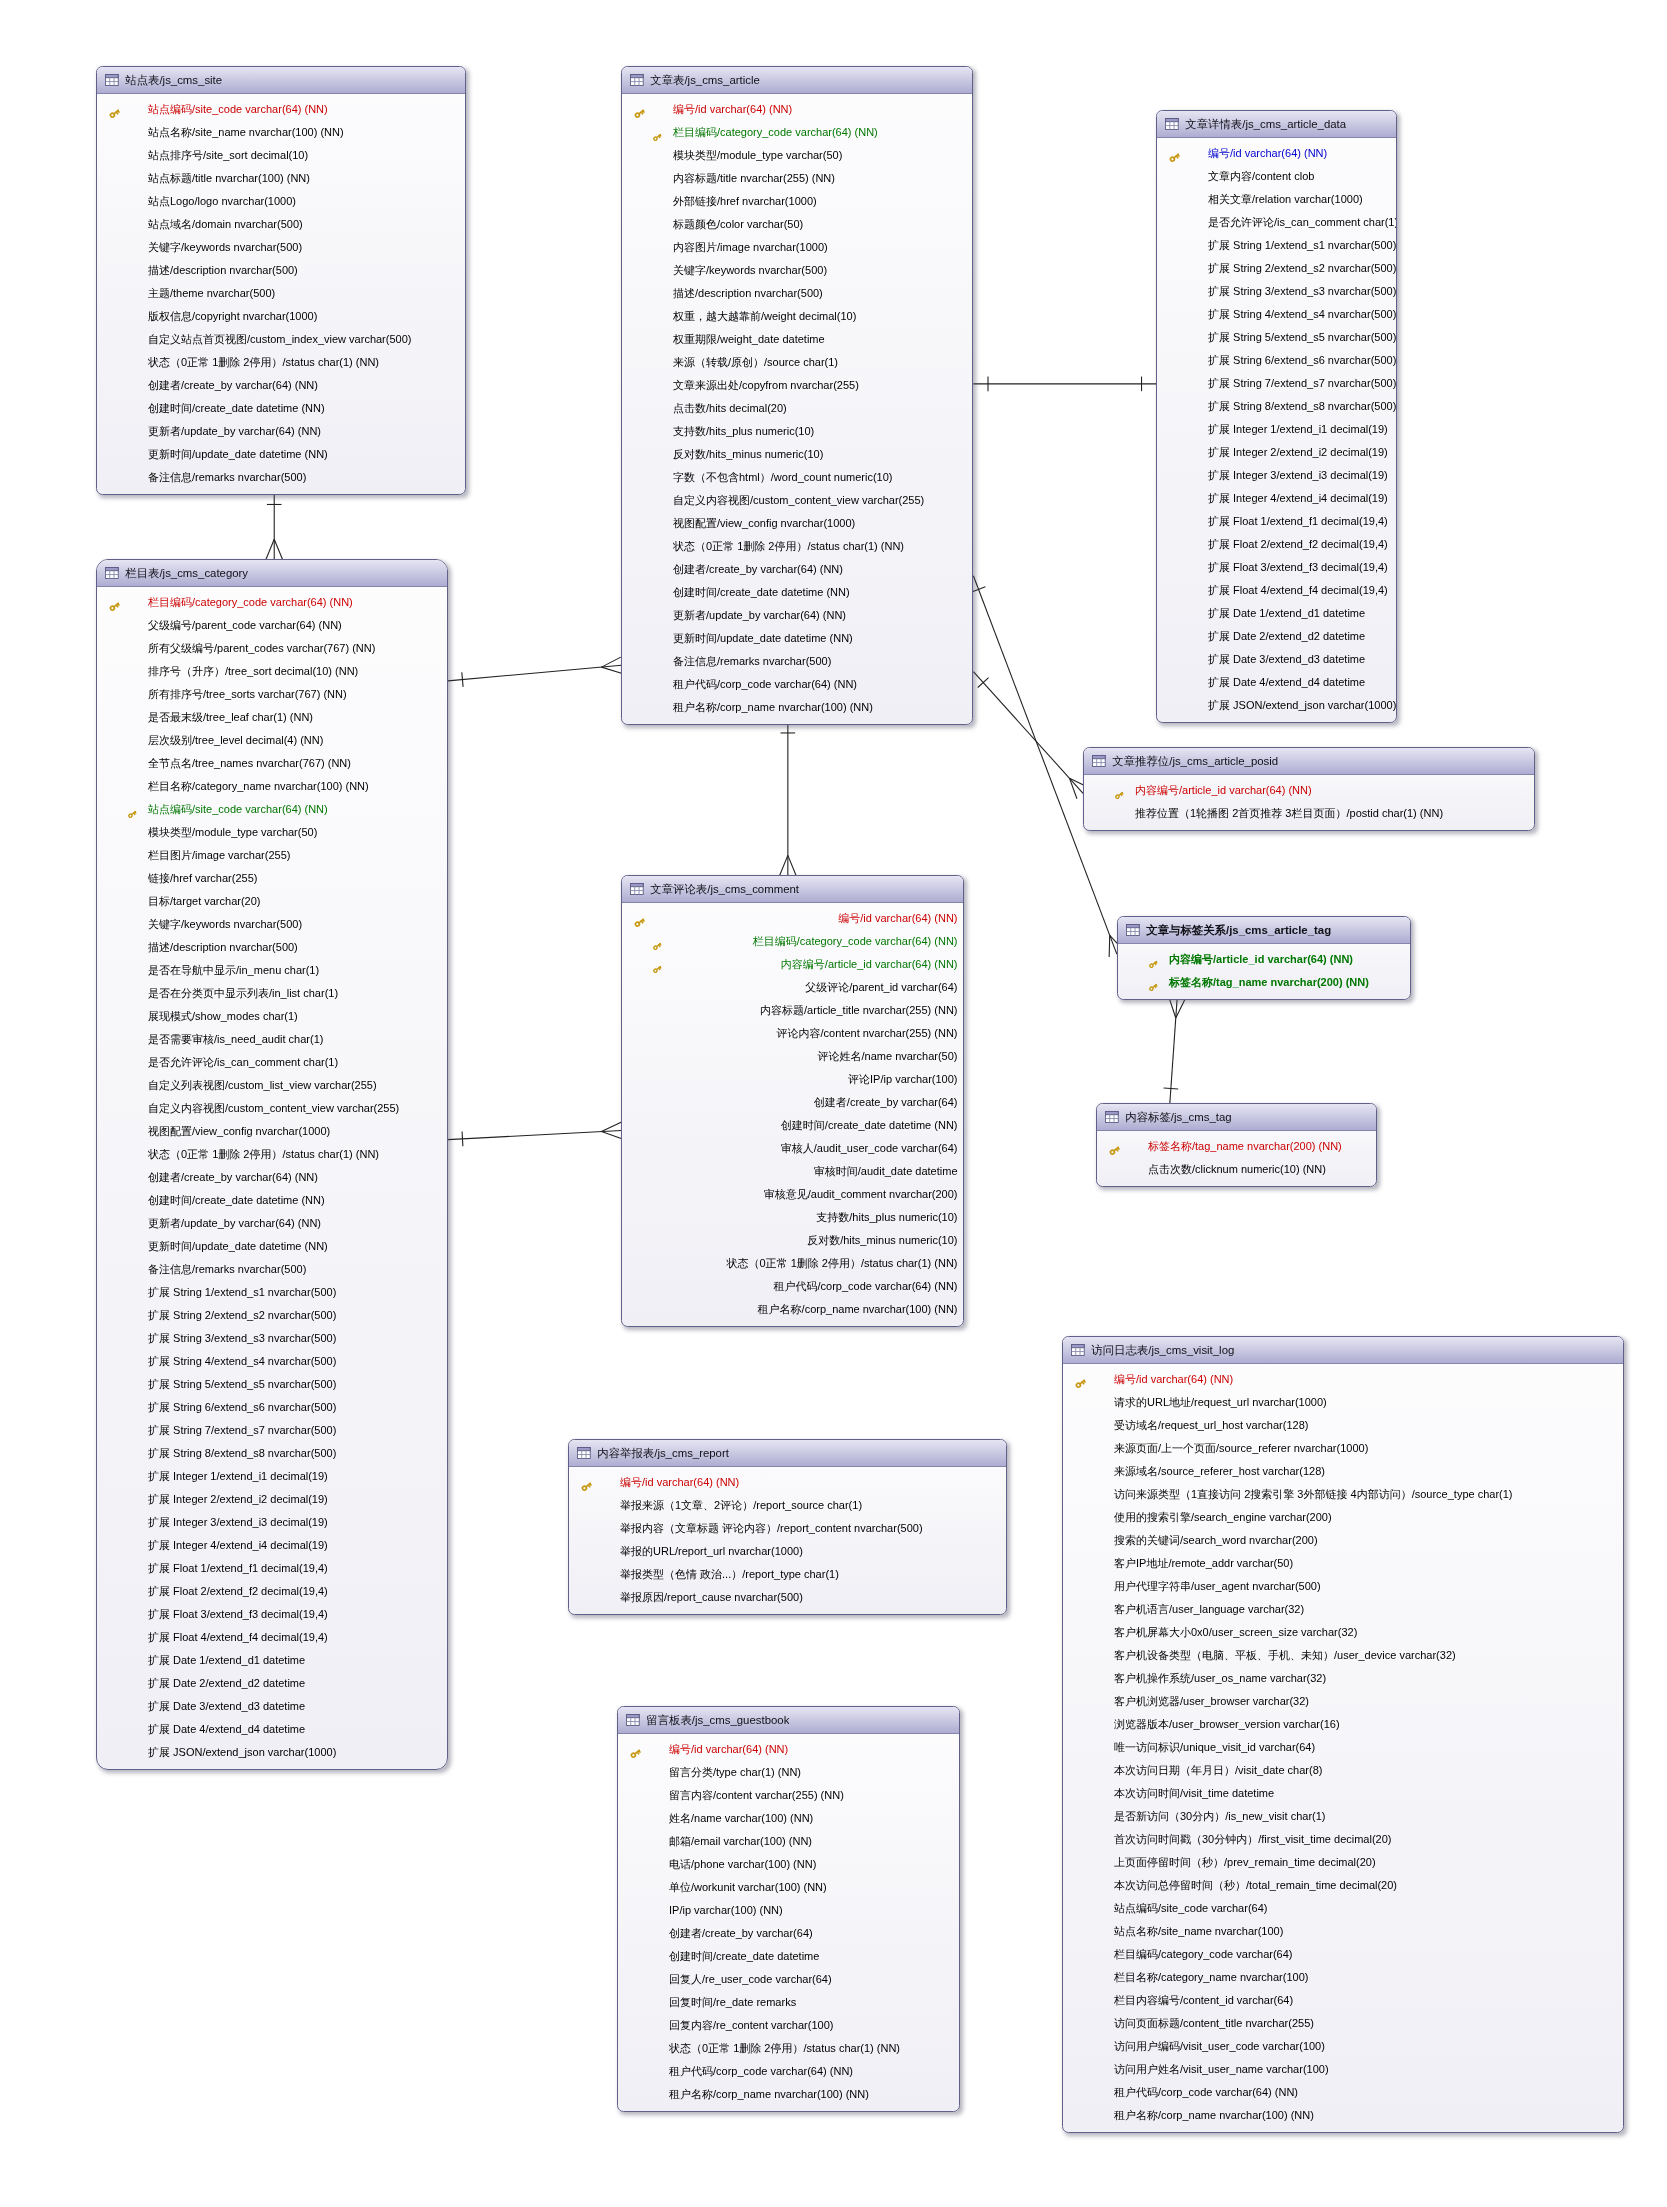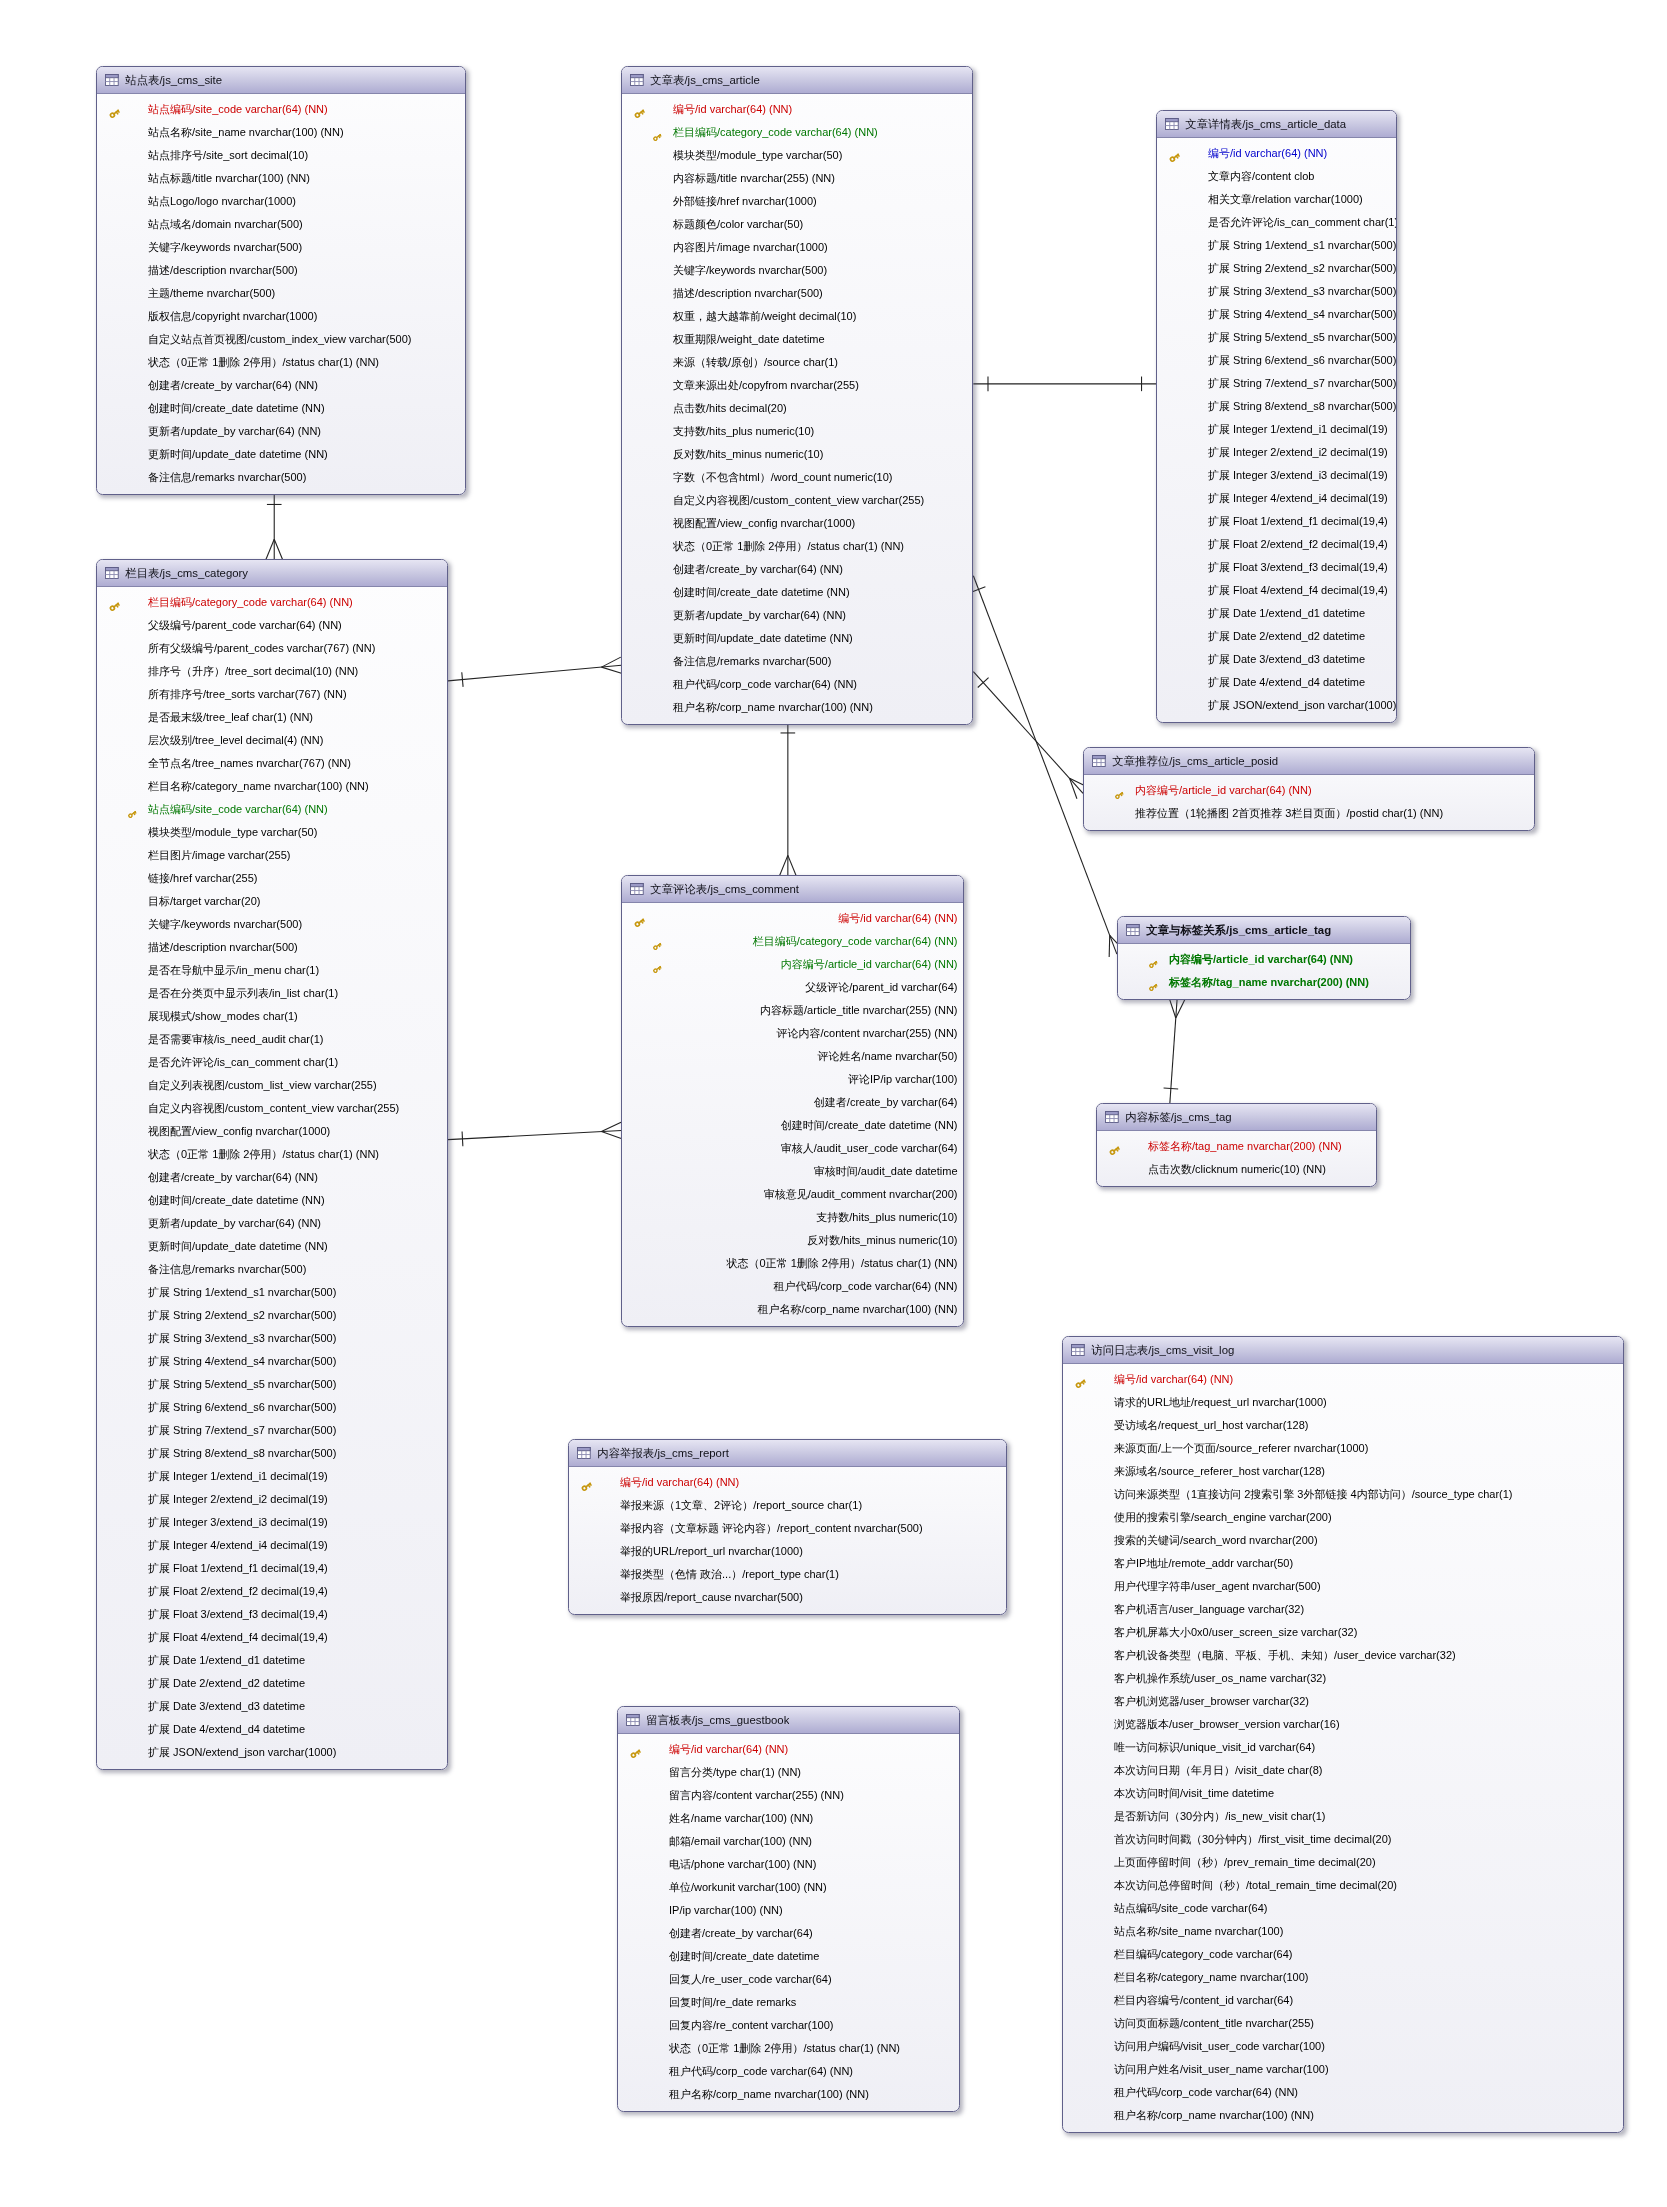--- a/index.html
+++ b/index.html
@@ -228,21 +228,21 @@
         <div class="field-row"><span class="field-text">扩展 Float 2/extend_f2 decimal(19,4)</span></div>
         <div class="field-row"><span class="field-text">扩展 Float 3/extend_f3 decimal(19,4)</span></div>
         <div class="field-row"><span class="field-text">扩展 Float 4/extend_f4 decimal(19,4)</span></div>
         <div class="field-row"><span class="field-text">扩展 Date 1/extend_d1 datetime</span></div>
         <div class="field-row"><span class="field-text">扩展 Date 2/extend_d2 datetime</span></div>
         <div class="field-row"><span class="field-text">扩展 Date 3/extend_d3 datetime</span></div>
         <div class="field-row"><span class="field-text">扩展 Date 4/extend_d4 datetime</span></div>
         <div class="field-row"><span class="field-text">扩展 JSON/extend_json varchar(1000)</span></div>
       </div>
     </div>
-    <div class="entity" style="left: 96px; top: 559px; width: 352px;">
+    <div class="entity" style="left: 96px; top: 559px; width: 352px; border-radius: 12px;">
       <div class="entity-header">
         <span class="ticon">
           <svg width="13.7" height="12" viewBox="0 0 15 13">
             <rect x="0.5" y="0.5" width="14" height="12" fill="#ffffff" stroke="#5c5c85"></rect>
             <rect x="0.5" y="0.5" width="14" height="3.5" fill="#9b9ac6" stroke="#5c5c85"></rect>
             <line x1="5.2" y1="4" x2="5.2" y2="12.5" stroke="#8a8ab0"></line>
             <line x1="9.9" y1="4" x2="9.9" y2="12.5" stroke="#8a8ab0"></line>
             <line x1="0.5" y1="8.2" x2="14.5" y2="8.2" stroke="#8a8ab0"></line>
           </svg>
         </span>

